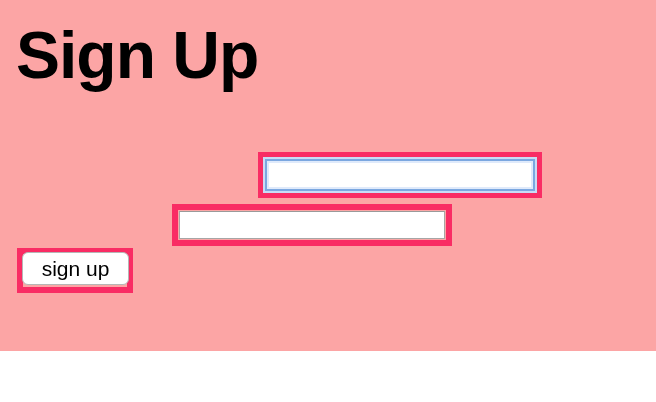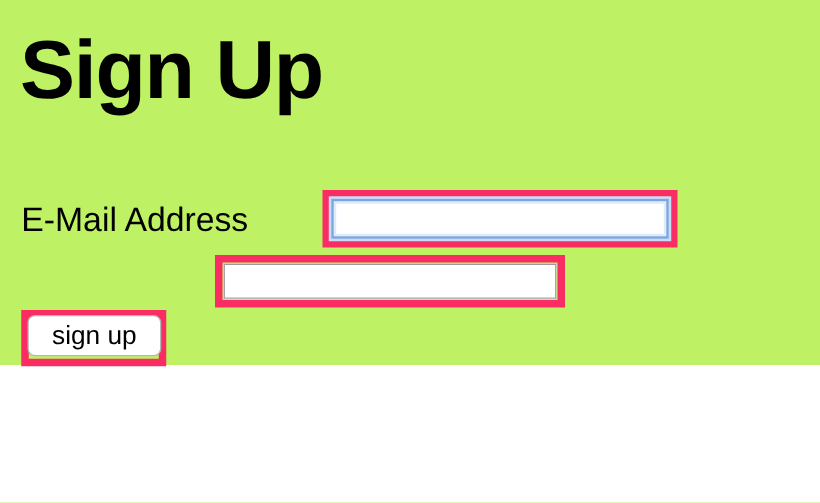--- a/index.html
+++ b/index.html
@@ -13,22 +13,22 @@
     font-family: "Liberation Sans", sans-serif;
     overflow: hidden;
     position: relative;
   }
 
   #page {
     position: absolute;
     left: 0;
     top: 0;
     width: 656px;
-    height: 292px;
-    background: #bef264;
+    height: 351px;
+    background: #fca5a5;
   }
 
   
   .page-title {
     position: absolute;
     left: 16px;
     top: 18px;
     margin: 0;
     font-family: "Liberation Sans", sans-serif;
     font-weight: bold;
@@ -159,21 +159,20 @@
 </style>
 </head>
 <body>
 
 <div id="page">
 
   <h1 class="page-title">Sign Up</h1>
 
   <div class="form">
 
-    <div class="field-label" id="email-label">E-Mail Address</div>
 
     <div class="hl-box" id="email-hl"></div>
 
     <input class="field-input" id="email-input" type="text" autocomplete="off" placeholder="" style="">
 
 
     <div class="hl-box" id="password-hl"></div>
 
     <input class="field-input" id="password-input" type="password" autocomplete="off" placeholder="" style="">
 

